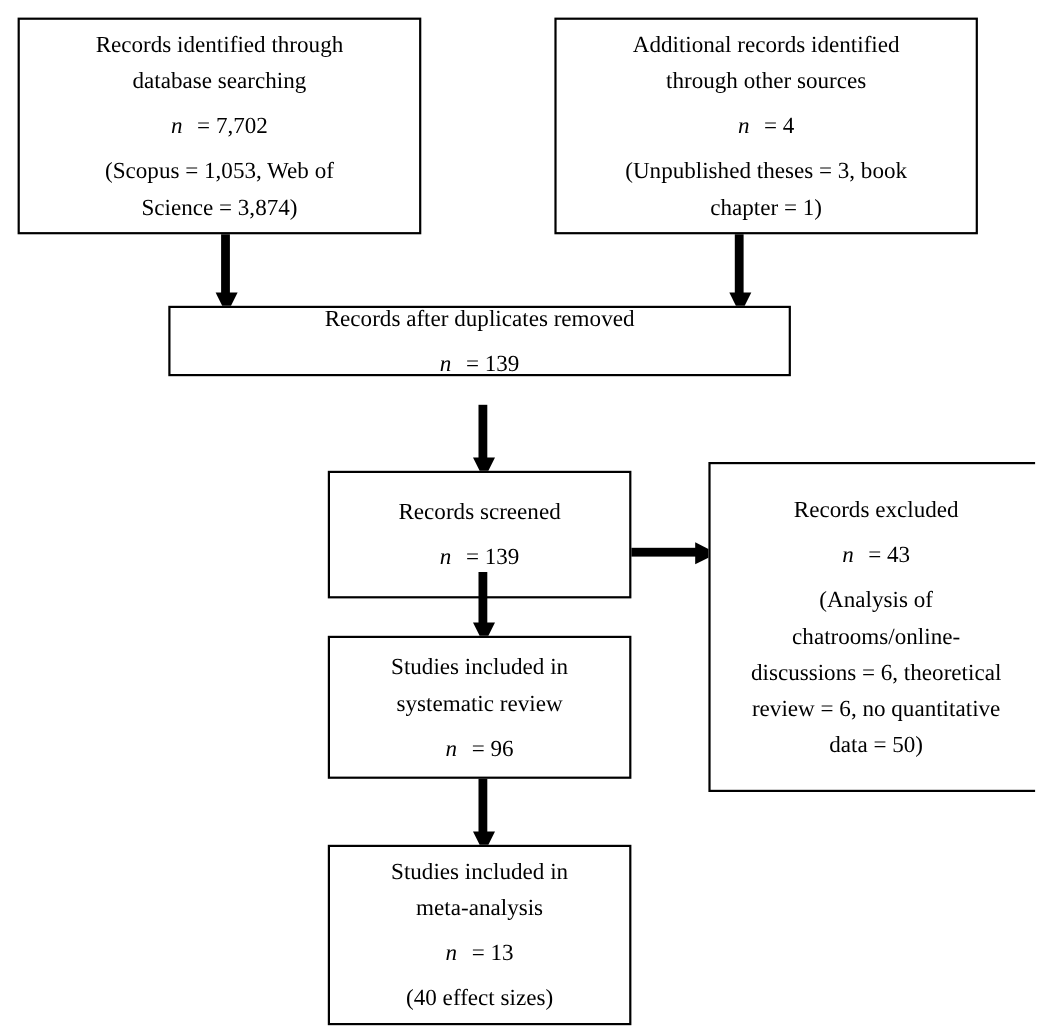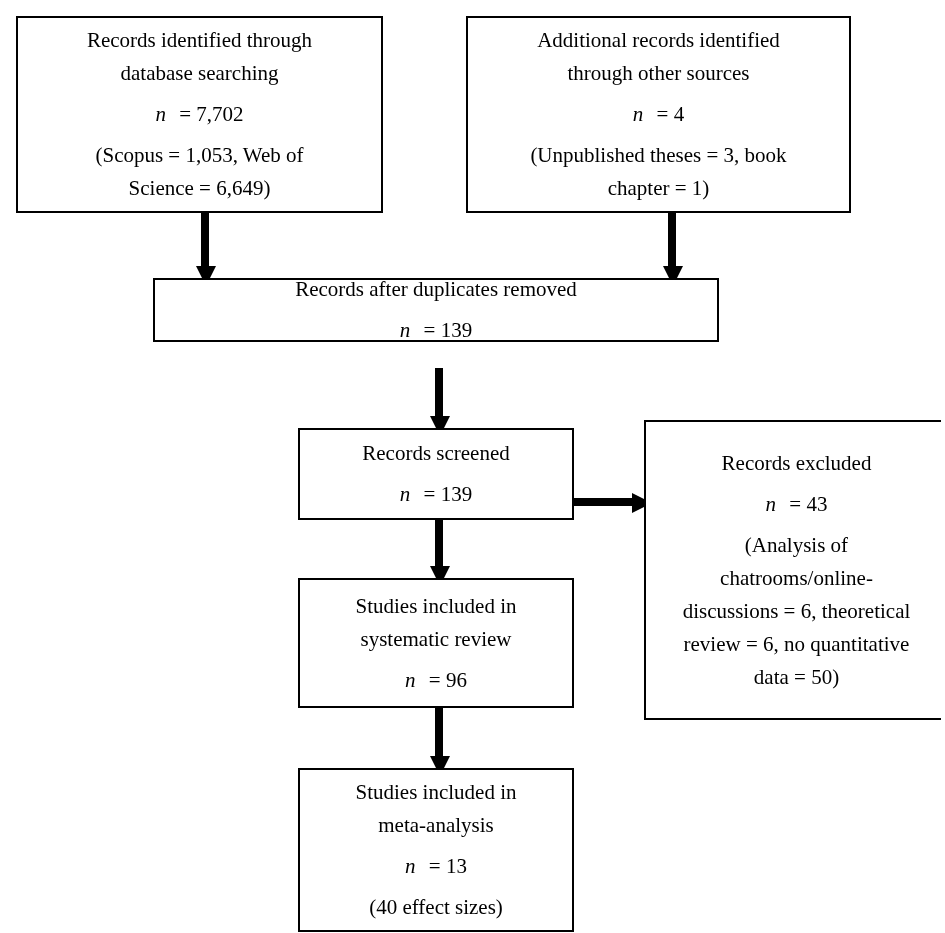--- a/index.html
+++ b/index.html
@@ -27,23 +27,23 @@
     text-align: center;
     font-size: 21px;
     line-height: 33px;
     padding: 2px 8px;
   }
   .box-label, .box-detail { white-space: pre-line; }
   .nsym { font-style: italic; }
 
   
   #box-db     { left: 8px;   top: 8px;   width: 367px; height: 197px; }
-  #box-other  { left: 458px; top: 8px;   width: 385px; height: 197px; }
+  #box-other  { left: 496px; top: 8px;   width: 385px; height: 197px; }
   #box-dup    { left: 145px; top: 270px; width: 566px; height: 64px;  }
-  #box-screen { left: 290px; top: 420px; width: 276px; height: 92px;  }
+  #box-screen { left: 290px; top: 420px; width: 276px; height: 116px;  }
   #box-excl   { left: 636px; top: 412px; width: 305px; height: 300px; }
   #box-sys    { left: 290px; top: 570px; width: 276px; height: 130px; }
   #box-meta   { left: 290px; top: 760px; width: 276px; height: 164px; }
 
   
   .shaft-v { position: absolute; width: 2px; background: #000000; }
   .shaft-h { position: absolute; height: 2px; background: #000000; }
   .head-down {
     position: absolute; width: 0; height: 0;
     border-left: 6px solid transparent;
@@ -72,21 +72,21 @@
 </head>
 <body>
 
 <div class="canvas">
 
   <div class="box" id="box-db">
     <div class="box-label">Records identified through
 database searching</div>
     <div class="box-n"><span class="nsym">n</span> <span>= 7,702</span></div>
     <div class="box-detail">(Scopus = 1,053, Web of
-Science = 6,649)</div>
+Science = 3,874)</div>
   </div>
 
   <div class="box" id="box-other">
     <div class="box-label">Additional records identified
 through other sources</div>
     <div class="box-n"><span class="nsym">n</span> <span>= 4</span></div>
     <div class="box-detail">(Unpublished theses = 3, book
 chapter = 1)</div>
   </div>
 

